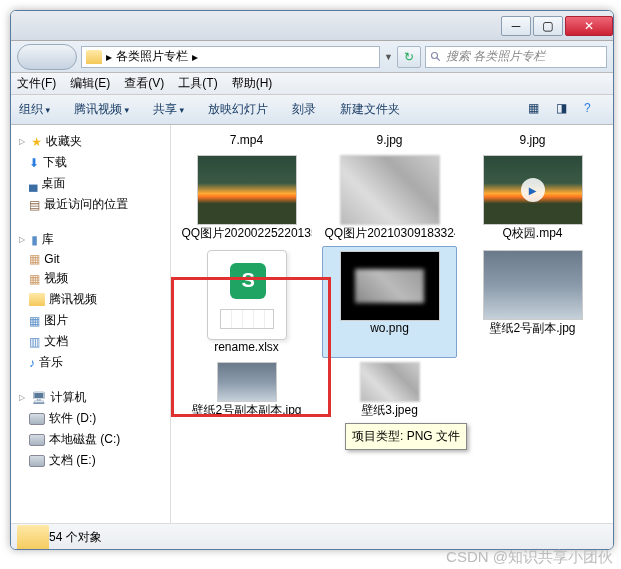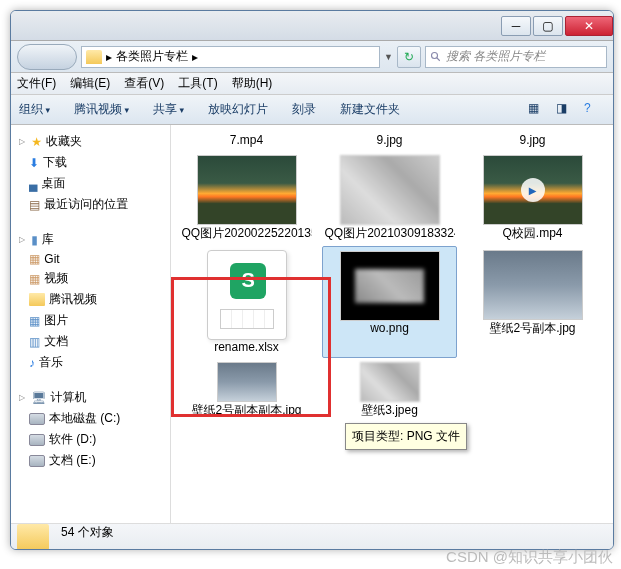--- a/index.html
+++ b/index.html
@@ -43,21 +43,21 @@
 .thumb.wo{background:#000;position:relative}
 .thumb.wo::after{content:"";position:absolute;left:15%;right:15%;top:25%;bottom:25%;background:linear-gradient(45deg,#888,#bbb,#999);filter:blur(2px)}
 .play{width:24px;height:24px;background:rgba(255,255,255,.85);border-radius:50%;display:flex;align-items:center;justify-content:center;color:#2266bb}
 .play::after{content:"▶";font-size:10px}
 .xlsx{width:80px;height:90px;background:#fff;border:1px solid #ccc;border-radius:4px;position:relative;box-shadow:2px 2px 4px rgba(0,0,0,.1)}
 .xlsx::before{content:"";position:absolute;top:12px;left:22px;width:36px;height:36px;background:#1fa463;border-radius:6px}
 .xlsx::after{content:"S";position:absolute;top:18px;left:34px;color:#fff;font-size:20px;font-weight:bold}
 .xlsx-grid{position:absolute;bottom:10px;left:12px;right:12px;height:20px;border:1px solid #ccc;background:repeating-linear-gradient(90deg,#fff,#fff 10px,#eee 10px,#eee 11px)}
 .redbox{position:absolute;border:3px solid #e03030;pointer-events:none}
 .tooltip{position:absolute;background:#ffffe1;border:1px solid #888;padding:4px 6px;font-size:12px;line-height:1.4;box-shadow:2px 2px 4px rgba(0,0,0,.3);z-index:10}
-.status{height:28px;border-top:1px solid #ddd;display:flex;padding:0 6px;gap:12px;background:linear-gradient(#f4f6f9,#e8ecf0)}
+.status{height:28px;border-top:1px solid #ddd;display:flex;align-items:center;padding:0 6px;gap:0;background:linear-gradient(#f4f6f9,#e8ecf0)}
 .status .folder-lg{width:32px;height:26px;background:linear-gradient(#ffe9a8,#f4c95a);border-radius:2px}
 .watermark{position:absolute;right:8px;bottom:2px;color:#bbb;font-size:15px}
 .lbl{white-space:nowrap;overflow:hidden;max-width:130px}
 </style>
 </head>
 <body>
 
 <div class="window">
 
   <div class="titlebar">
@@ -156,25 +156,25 @@
           <span style="color:#2a7de1">♪</span>
           <span>音乐</span>
         </div>
       <div style="height:14px"></div>
       <div class="tree-item header">
           <span style="color:#5a7a9a">🖥</span>
           <span>计算机</span>
         </div>
       <div class="tree-item">
           <span class="drive-icon"></span>
+          <span>软件 (D:)</span>
+        </div>
+      <div class="tree-item">
+          <span class="drive-icon"></span>
           <span>本地磁盘 (C:)</span>
-        </div>
-      <div class="tree-item">
-          <span class="drive-icon"></span>
-          <span>软件 (D:)</span>
         </div>
       <div class="tree-item">
           <span class="drive-icon"></span>
           <span>文档 (E:)</span>
         </div>
     </div>
 
     <div class="files">
       <div class="row">
         <div class="item">

